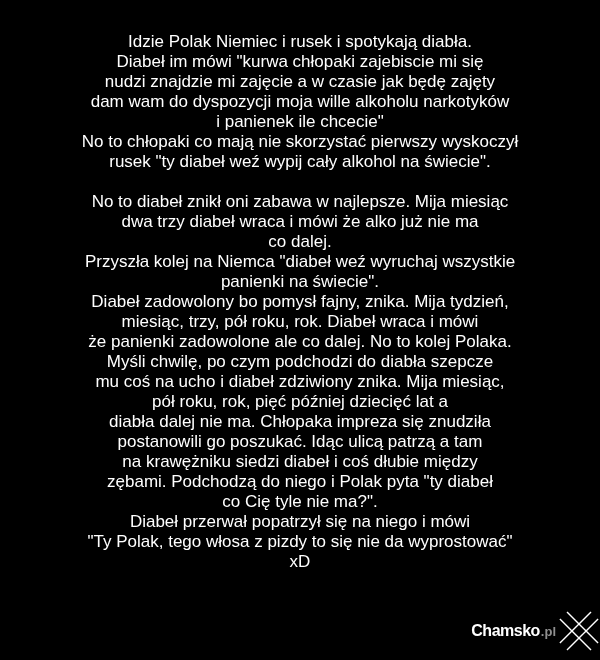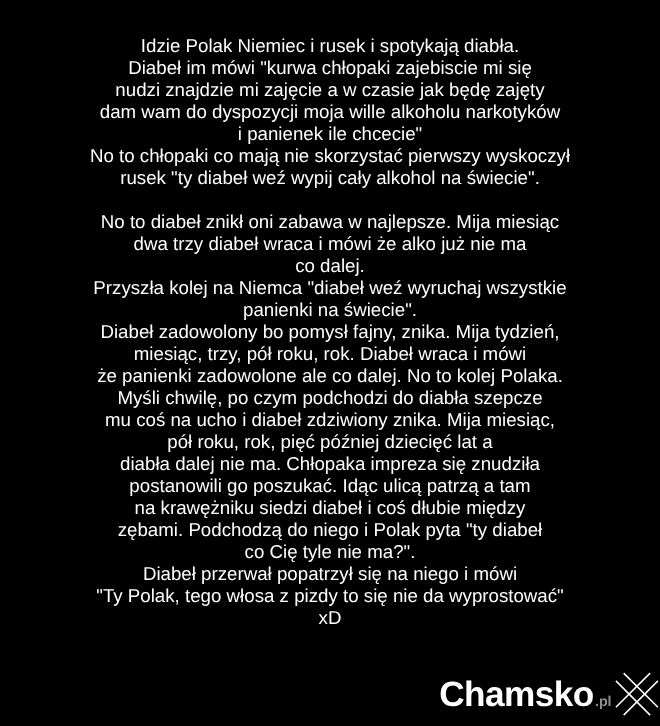--- a/index.html
+++ b/index.html
@@ -39,21 +39,21 @@
     display: flex;
     align-items: center;
   }
   .brand-text {
     display: flex;
     align-items: baseline;
     margin-right: 3px;
   }
   .brand-name {
     font-weight: bold;
-    font-size: 32px;
+    font-size: 16px;
     letter-spacing: -0.5px;
     color: #ffffff;
     font-family: "Liberation Sans", sans-serif;
   }
   .brand-suffix {
     font-weight: bold;
     font-size: 13px;
     color: #8f8f8f;
     margin-left: 1px;
     font-family: Liberation Sans, sans-serif;

